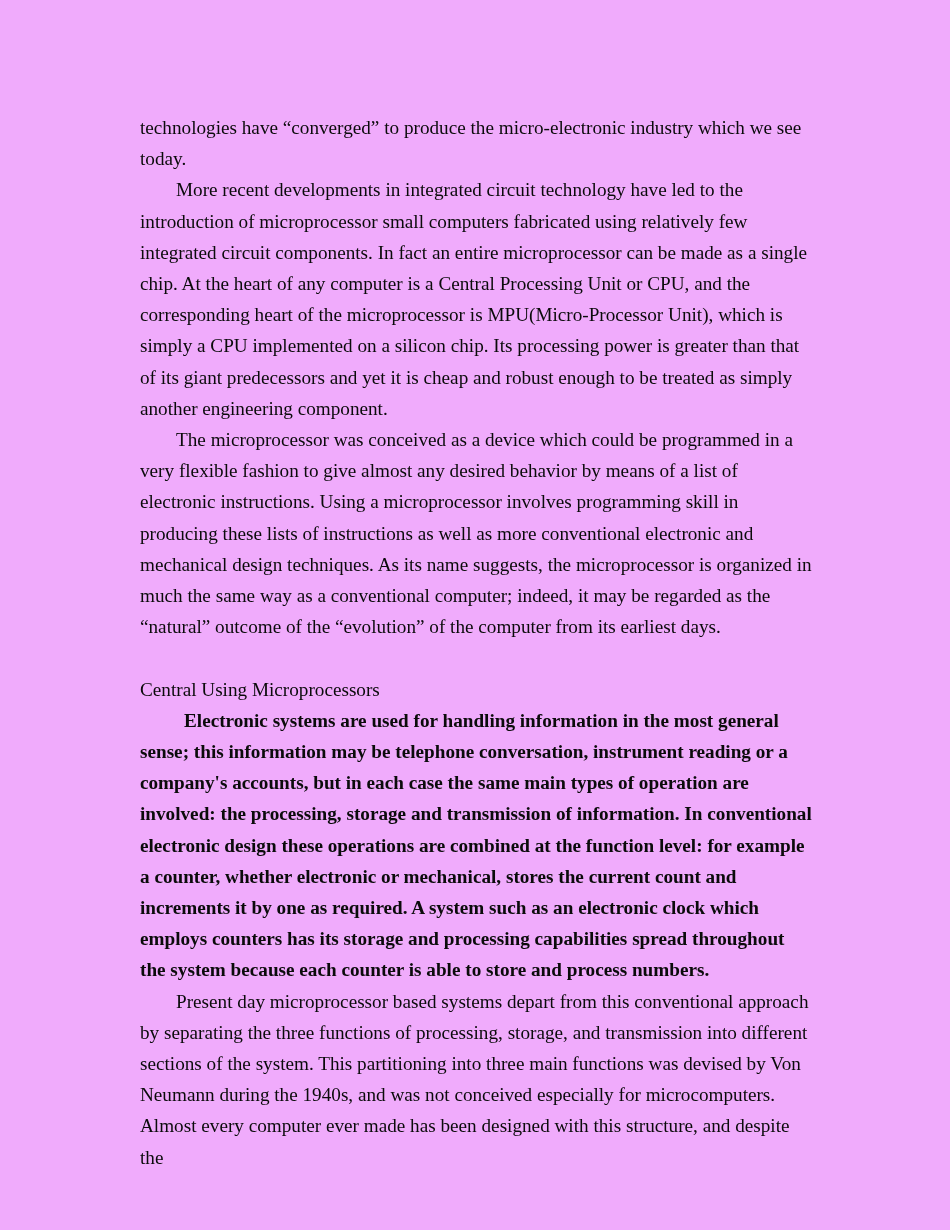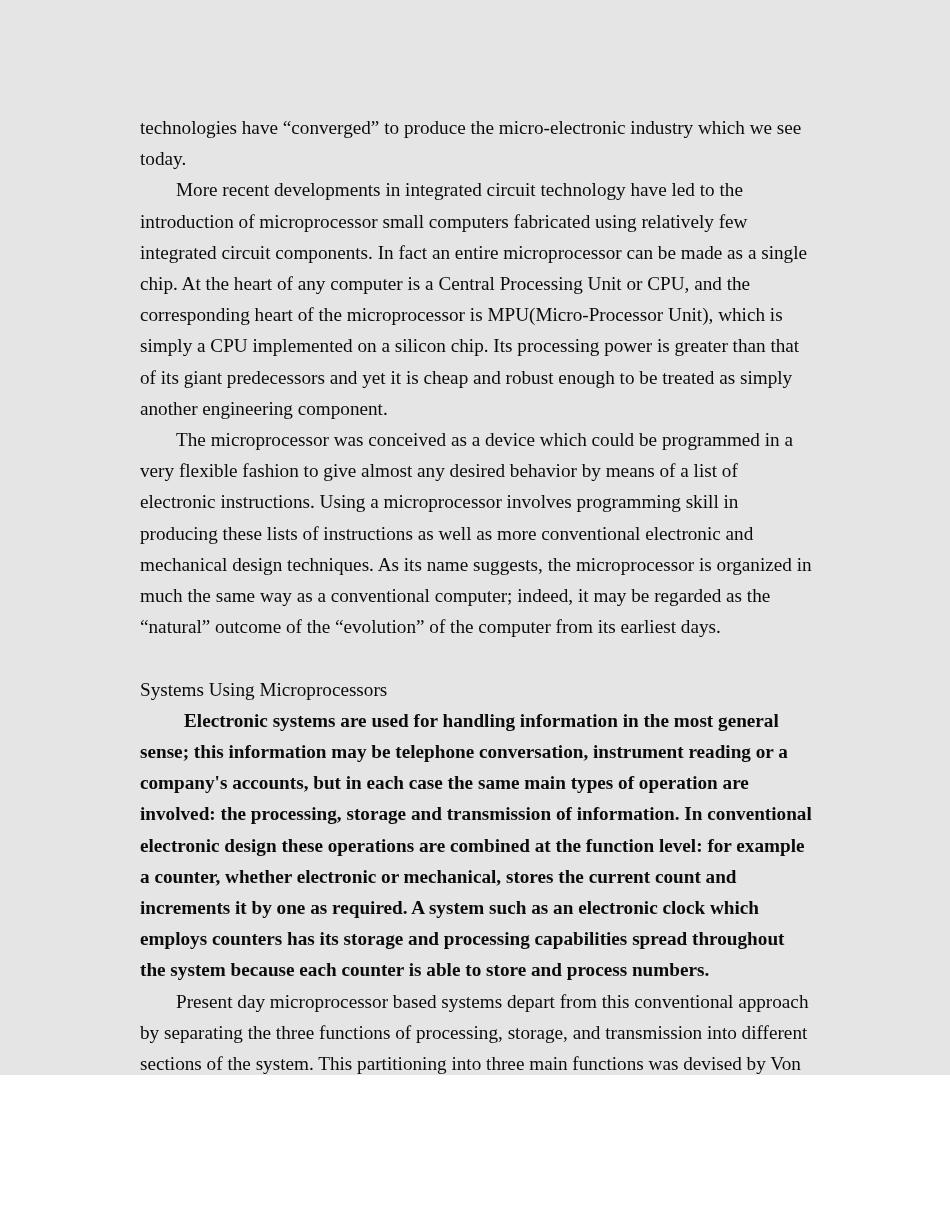--- a/index.html
+++ b/index.html
@@ -5,22 +5,22 @@
 <style>
   html, body {
     margin: 0;
     padding: 0;
     background: #ffffff;
   }
 
   .page {
     position: relative;
     width: 950px;
-    height: 1075px;
-    background: #e5e5e5;
+    height: 1230px;
+    background: #f0abfc;
     overflow: hidden;
     box-sizing: border-box;
   }
 
   .text-block {
     position: absolute;
     left: 140px;
     top: 112px;
     width: 672px;
   }
@@ -67,20 +67,20 @@
   <div class="text-block">
 
     <p class="para no-indent">technologies have “converged” to produce the micro-electronic industry which we see today.</p>
 
     <p class="para">More recent developments in integrated circuit technology have led to the introduction of microprocessor small computers fabricated using relatively few integrated circuit components. In fact an entire microprocessor can be made as a single chip. At the heart of any computer is a Central Processing Unit or CPU, and the corresponding heart of the microprocessor is MPU(Micro-Processor Unit), which is simply a CPU implemented on a silicon chip. Its processing power is greater than that of its giant predecessors and yet it is cheap and robust enough to be treated as simply another engineering component.</p>
 
     <p class="para">The microprocessor was conceived as a device which could be programmed in a very flexible fashion to give almost any desired behavior by means of a list of electronic instructions. Using a microprocessor involves programming skill in producing these lists of instructions as well as more conventional electronic and mechanical design techniques. As its name suggests, the microprocessor is organized in much the same way as a conventional computer; indeed, it may be regarded as the “natural” outcome of the “evolution” of the computer from its earliest days.</p>
 
     <div class="spacer-line"></div>
 
-    <p class="heading">Systems Using Microprocessors</p>
+    <p class="heading">Central Using Microprocessors</p>
 
     <p class="para wide-indent">Electronic systems are used for handling information in the most general sense; this information may be telephone conversation, instrument reading or a company's accounts, but in each case the same main types of operation are involved: the processing, storage and transmission of information. In conventional electronic design these operations are combined at the function level: for example a counter, whether electronic or mechanical, stores the current count and increments it by one as required. A system such as an electronic clock which employs counters has its storage and processing capabilities spread throughout the system because each counter is able to store and process numbers.</p>
 
     <p class="para">Present day microprocessor based systems depart from this conventional approach by separating the three functions of processing, storage, and transmission into different sections of the system. This partitioning into three main functions was devised by Von Neumann during the 1940s, and was not conceived especially for microcomputers. Almost every computer ever made has been designed with this structure, and despite the</p>
 
   </div>
 </div>
 
 </body></html>

